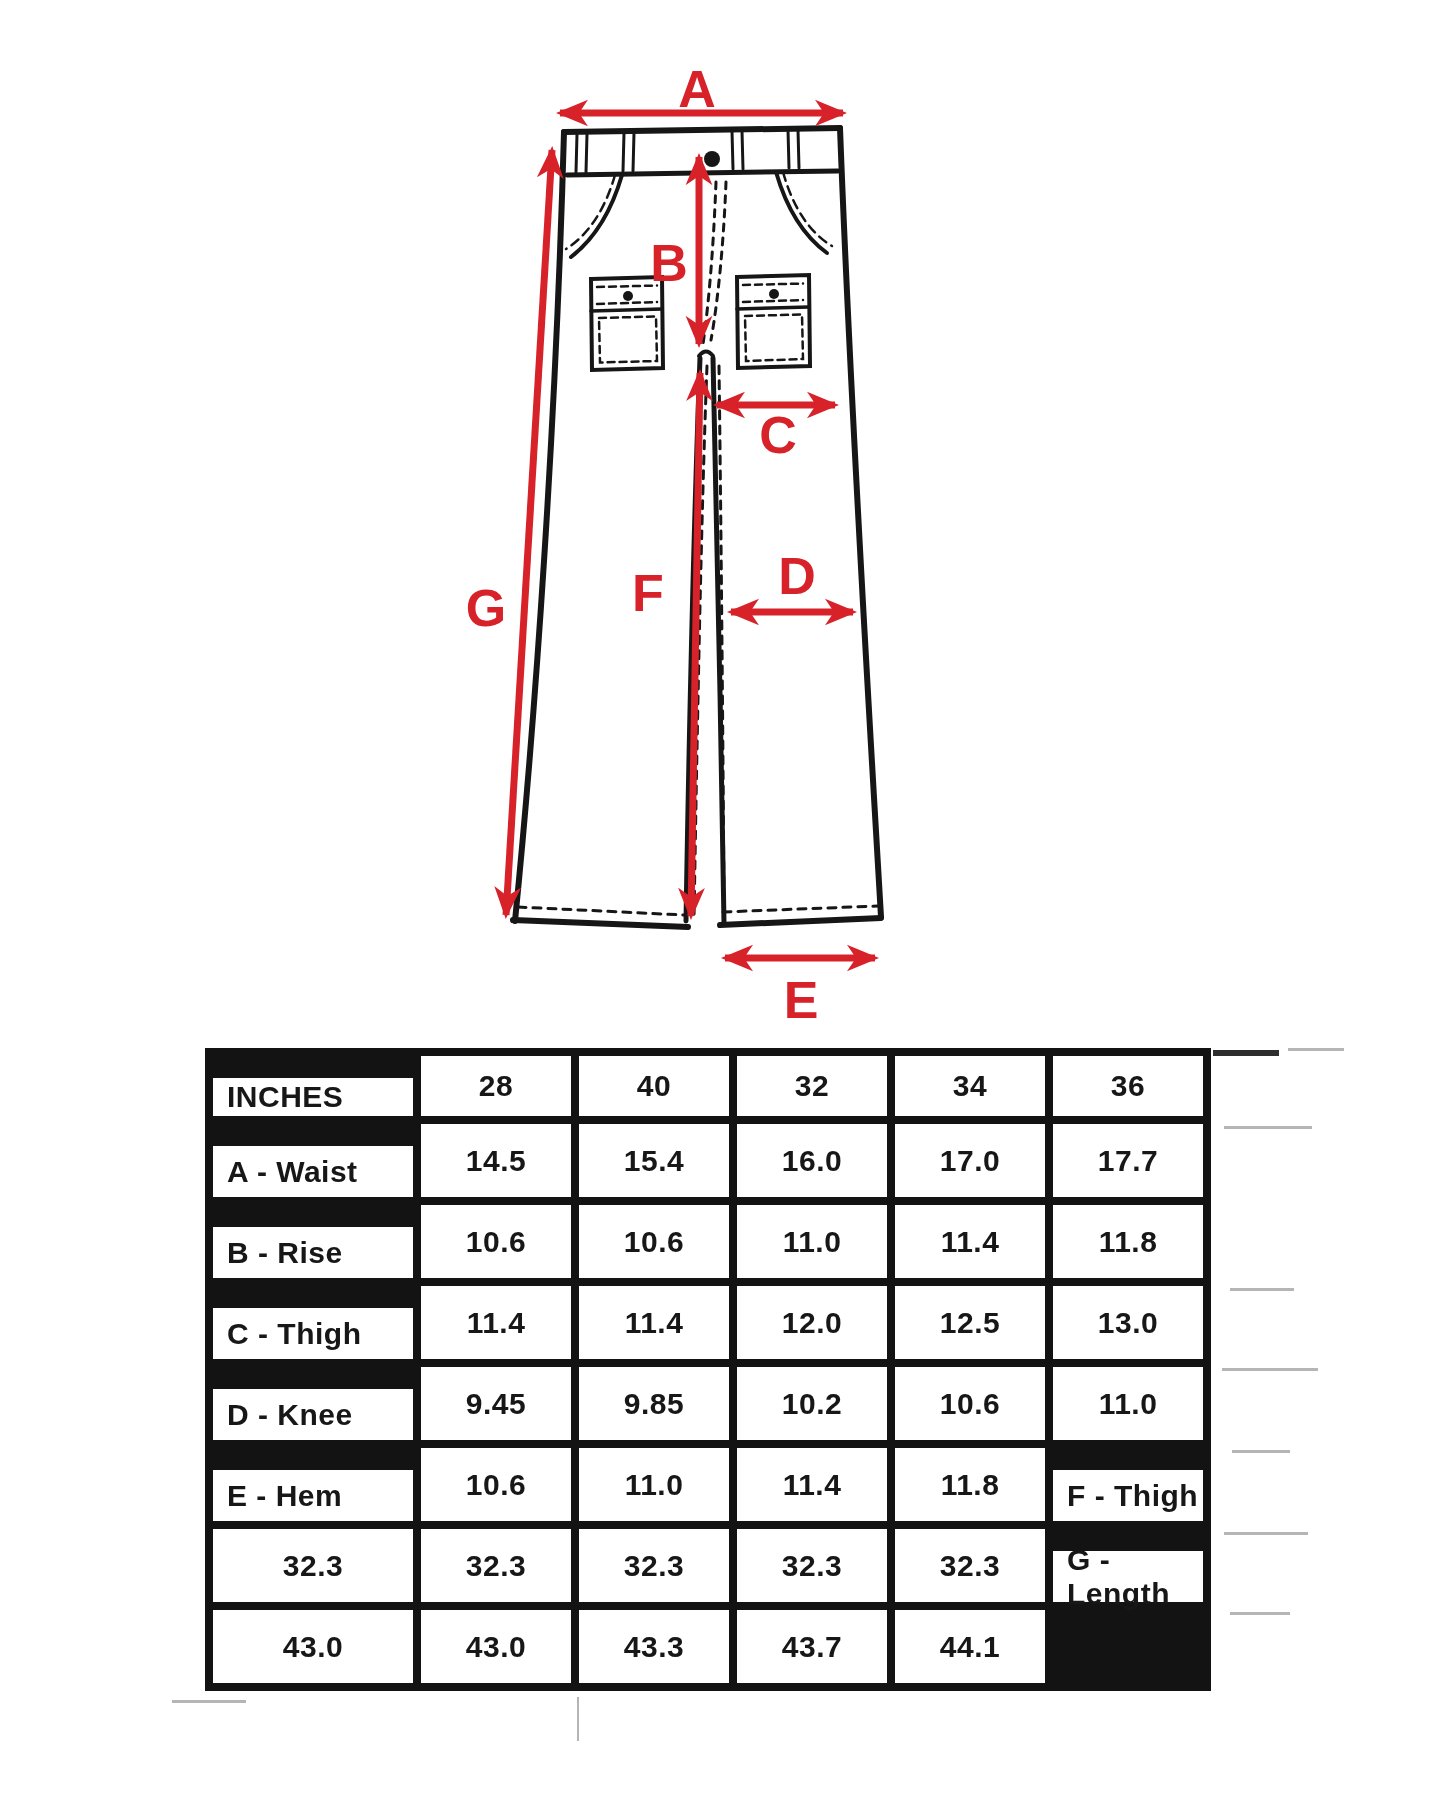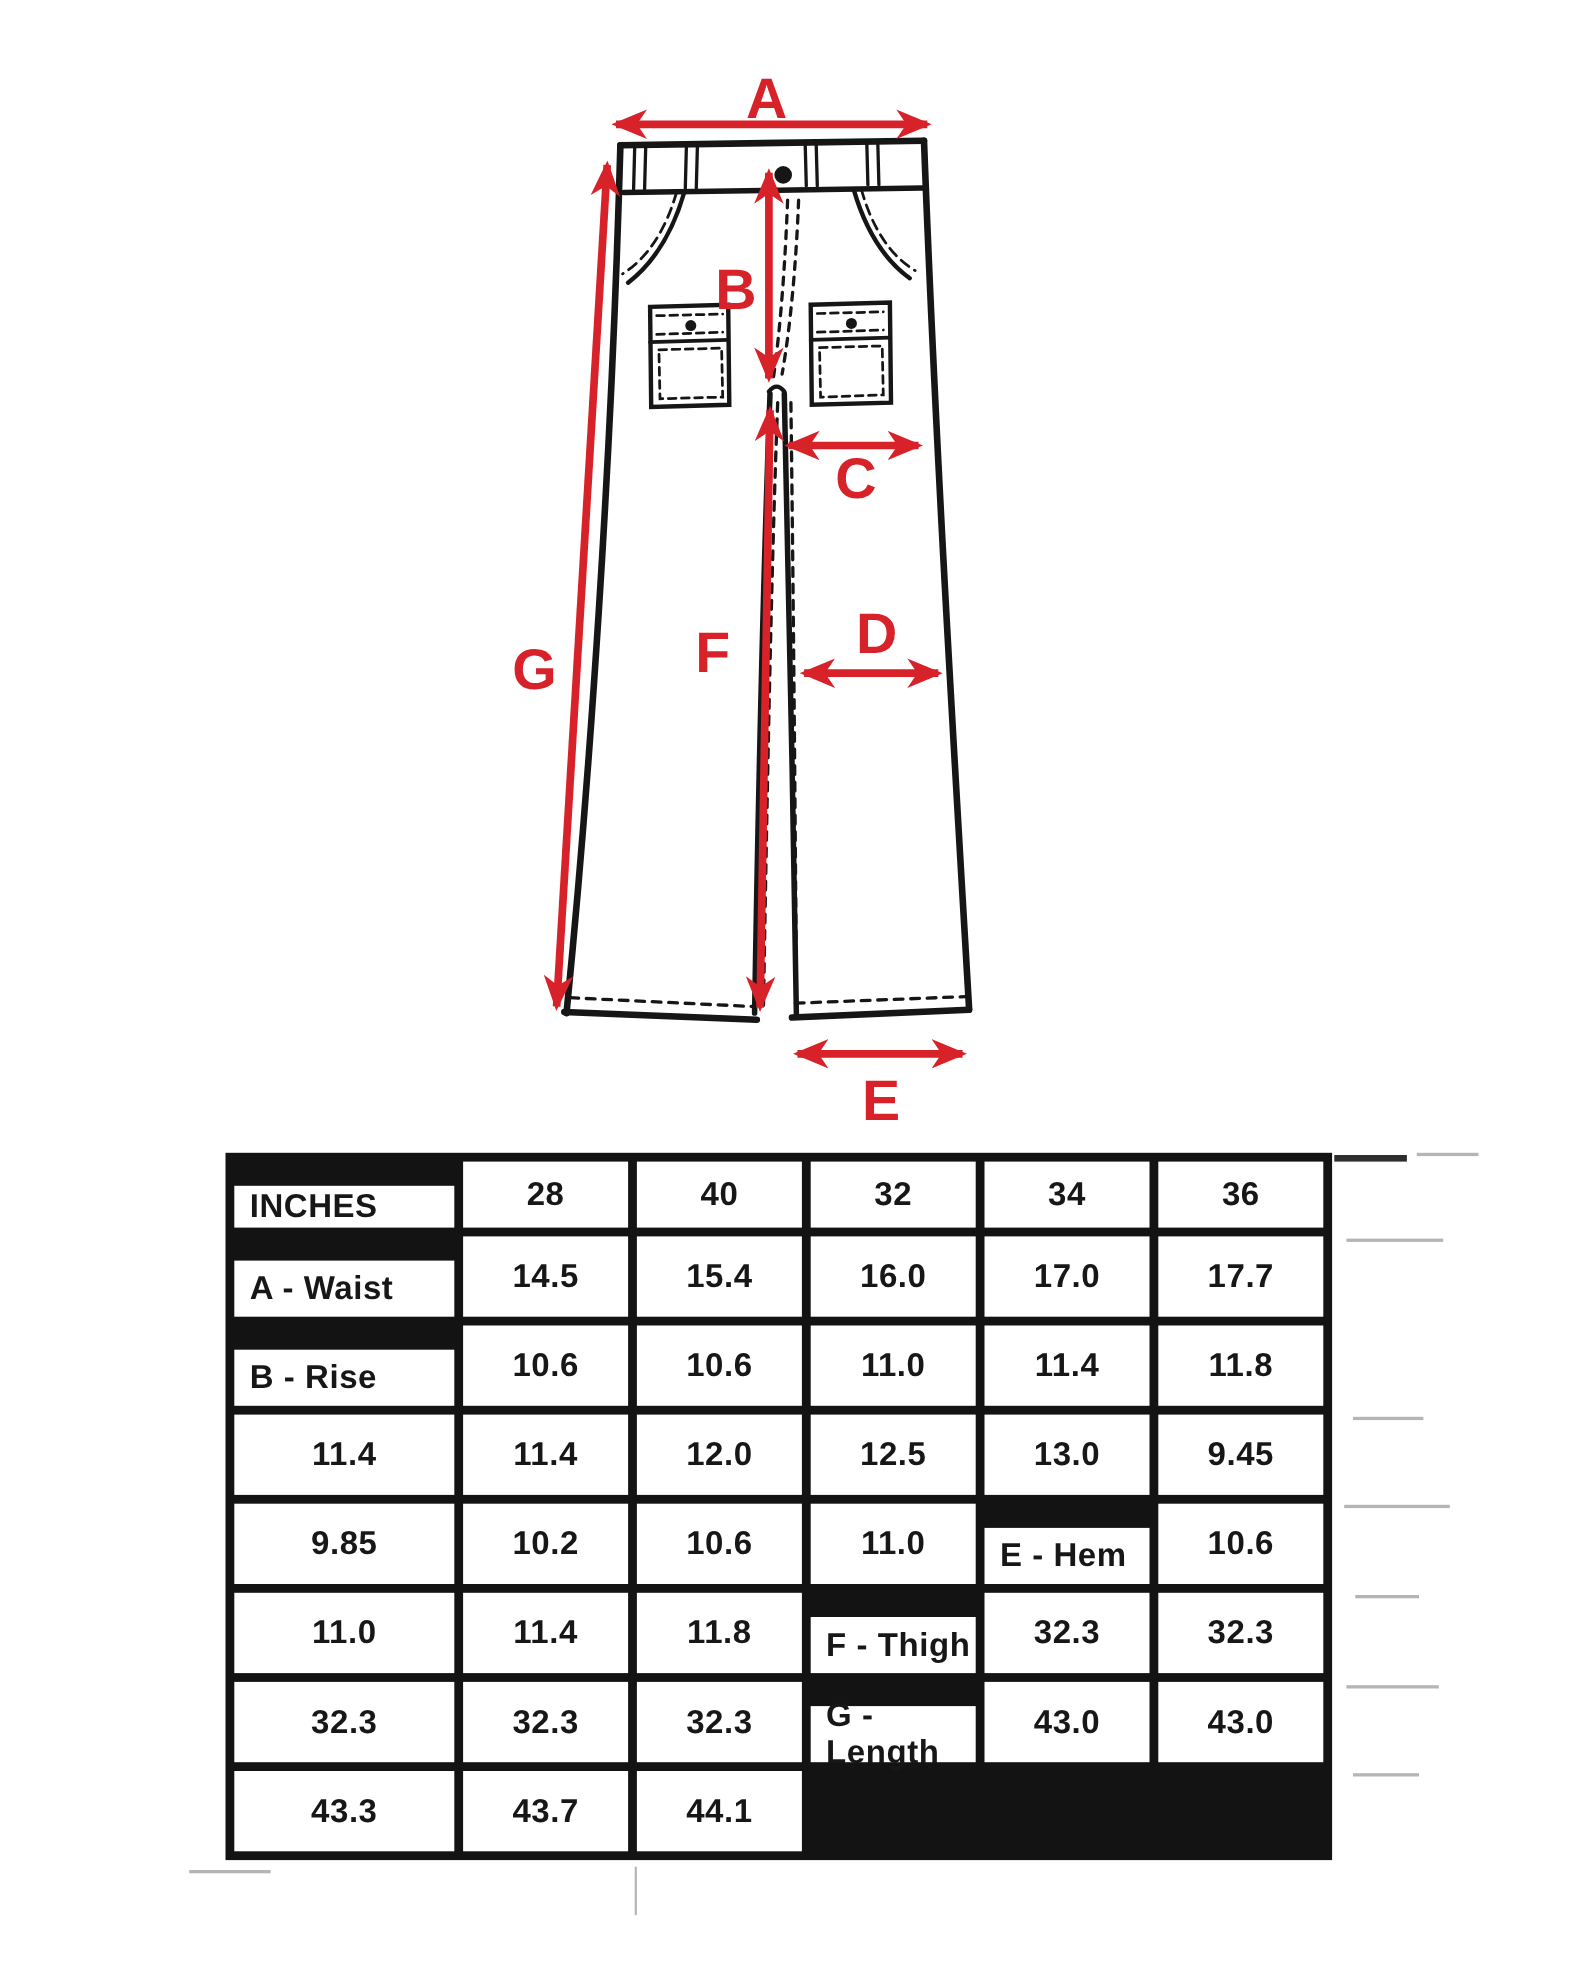--- a/index.html
+++ b/index.html
@@ -133,26 +133,28 @@
   <div class="cell">17.0</div>
   <div class="cell">17.7</div>
 
   <div class="cell rowlabel">B - Rise</div>
   <div class="cell">10.6</div>
   <div class="cell">10.6</div>
   <div class="cell">11.0</div>
   <div class="cell">11.4</div>
   <div class="cell">11.8</div>
 
+  <div class="cell rowlabel">C - Thigh</div>
   <div class="cell">11.4</div>
   <div class="cell">11.4</div>
   <div class="cell">12.0</div>
   <div class="cell">12.5</div>
   <div class="cell">13.0</div>
 
+  <div class="cell rowlabel">D - Knee</div>
   <div class="cell">9.45</div>
   <div class="cell">9.85</div>
   <div class="cell">10.2</div>
   <div class="cell">10.6</div>
   <div class="cell">11.0</div>
 
   <div class="cell rowlabel">E - Hem</div>
   <div class="cell">10.6</div>
   <div class="cell">11.0</div>
   <div class="cell">11.4</div>

